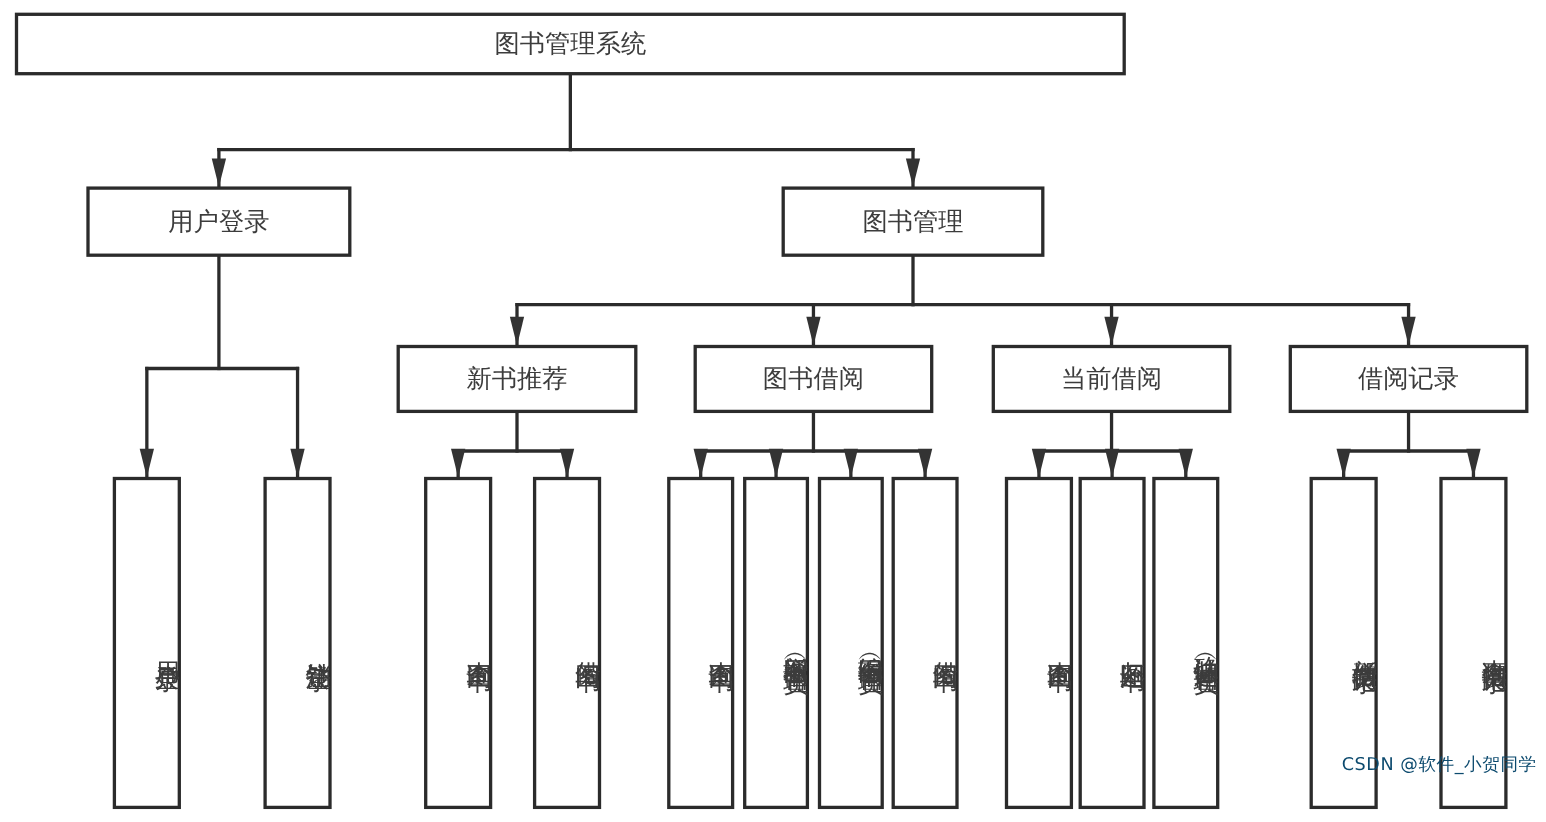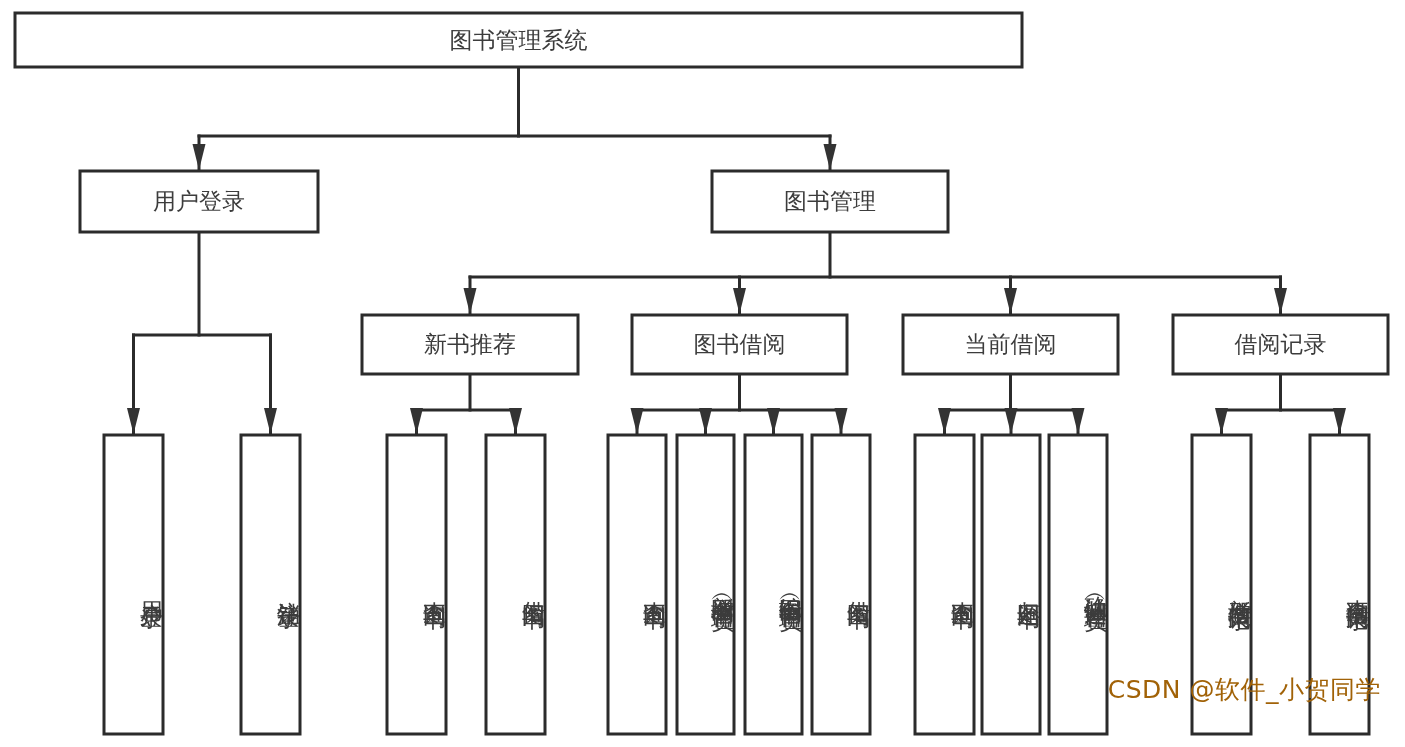--- a/index.html
+++ b/index.html
@@ -59,25 +59,25 @@
     line-height: 1;
     text-align: center;
     white-space: nowrap;
     pointer-events: none;
     display: flex;
     align-items: flex-start;
     justify-content: center;
   }
   .watermark {
     position: absolute;
-    right: 24px;
+    right: 8px;
     bottom: 4px;
     font-family: "DejaVu Sans", "Liberation Sans", sans-serif;
-    font-size: 25px;
-    color: #a16207;
+    font-size: 16px;
+    color: #0c4a6e;
     white-space: nowrap;
     letter-spacing: 0.5px;
   }
 </style>
 </head>
 <body>
 
 <div id="diagram-root">
 
   <svg id="flow-svg" viewBox="0 0 1405 747">

